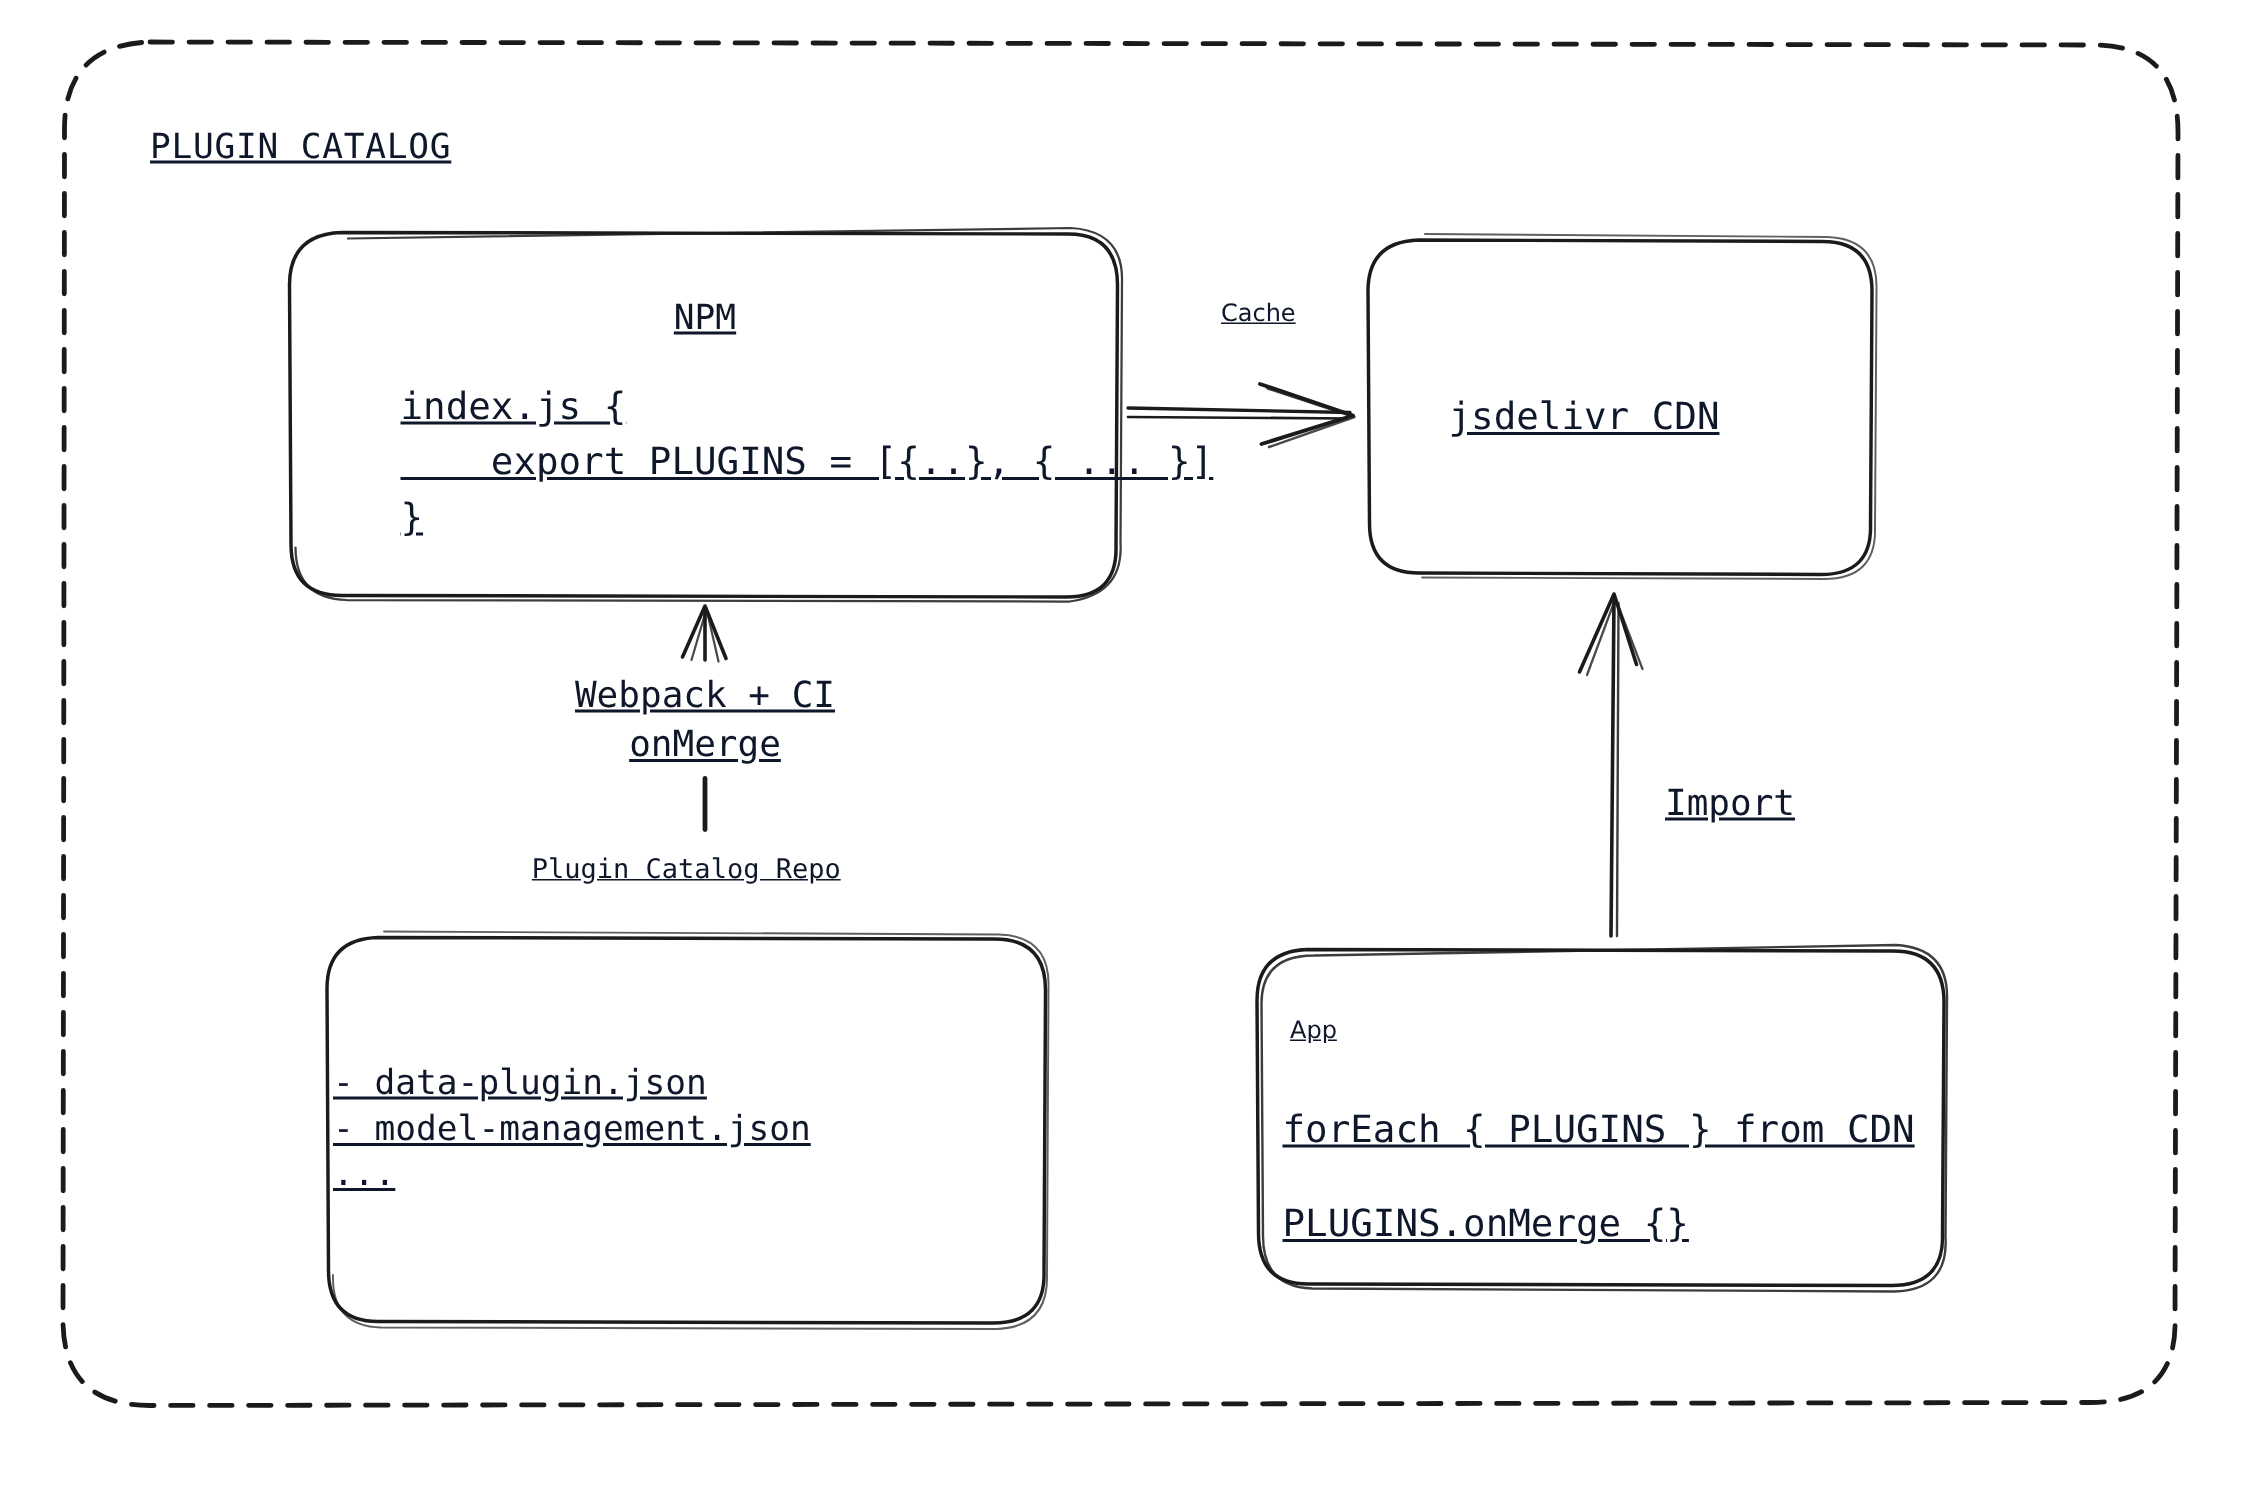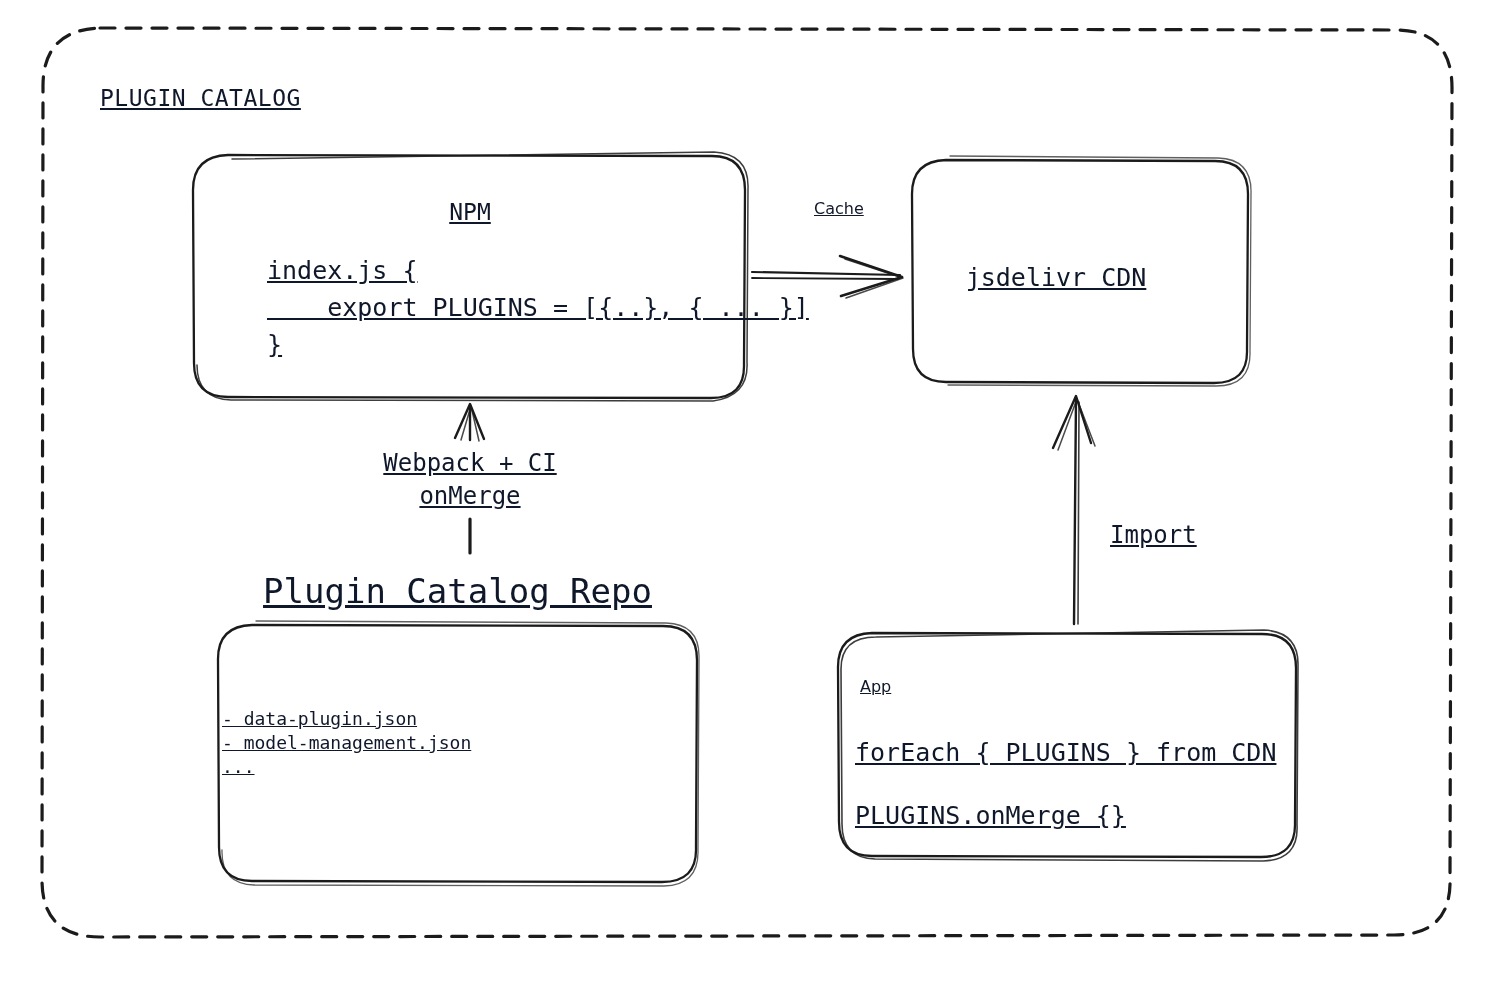--- a/index.html
+++ b/index.html
@@ -72,26 +72,26 @@
     font-size: 24px;
     text-align: center;
     width: 192px;
     line-height: 1.36;
   }
   #repo-title {
     left: 218px;
     top: 567px;
     width: 479px;
     text-align: center;
-    font-size: 34px;
+    font-size: 18px;
   }
   #repo-list {
     left: 222px;
     top: 707px;
-    font-size: 18px;
+    font-size: 23px;
     line-height: 1.33;
   }
   #import-label {
     left: 1110px;
     top: 518px;
     font-size: 24px;
   }
   #app-title {
     left: 860px;
     top: 676px;

